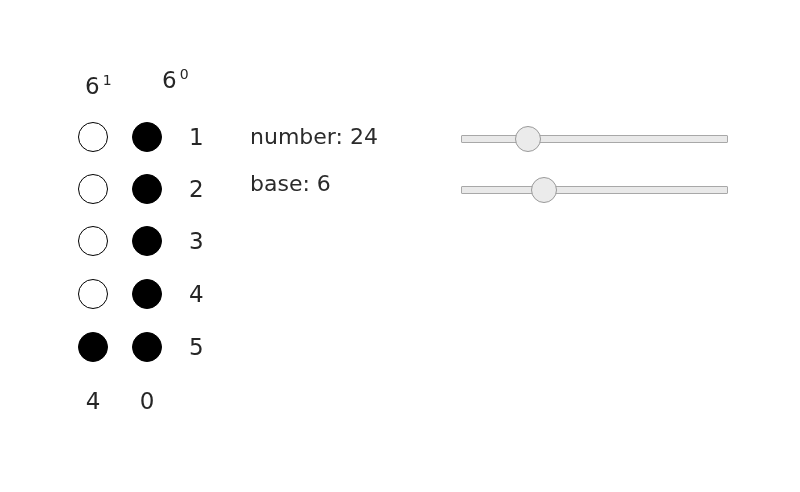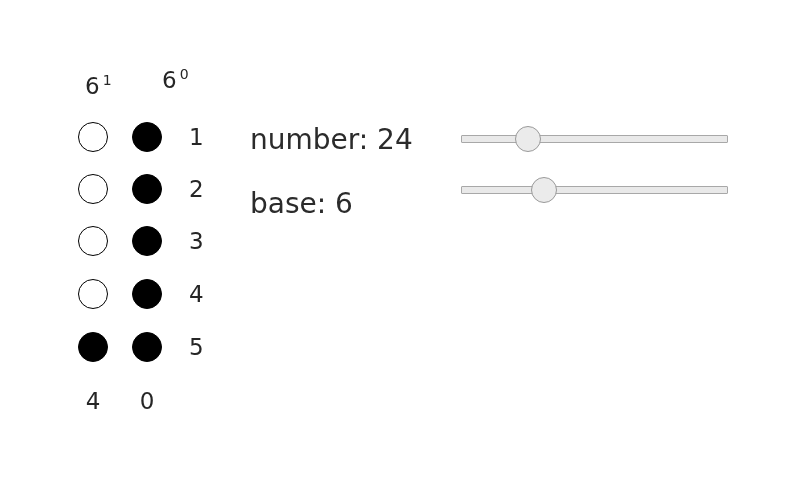--- a/index.html
+++ b/index.html
@@ -69,21 +69,21 @@
     line-height: 1;
     color: #262626;
     text-align: center;
     width: 30px;
     white-space: nowrap;
   }
 
   
   .readout {
     position: absolute;
-    font-size: 28px;
+    font-size: 22px;
     line-height: 1;
     color: #2b2b2b;
     white-space: nowrap;
   }
 
   
   .slider {
     position: absolute;
     height: 30px;
   }
@@ -137,21 +137,21 @@
   <div class="row-label" style="left:189px; top:126px;">1</div>
   <div class="row-label" style="left:189px; top:178px;">2</div>
   <div class="row-label" style="left:189px; top:230px;">3</div>
   <div class="row-label" style="left:189px; top:283px;">4</div>
   <div class="row-label" style="left:189px; top:336px;">5</div>
 
   <div class="digit-label" style="left:78px;  top:390px;">4</div>
   <div class="digit-label" style="left:132px; top:390px;">0</div>
 
   <div class="readout" style="left:250px; top:126px;">number: 24</div>
-  <div class="readout" style="left:250px; top:190px;">base: 6</div>
+  <div class="readout" style="left:250px; top:173px;">base: 6</div>
 
   <div class="slider" style="left:461px; top:124px; width:267px;">
     <div class="slider-track" style="width:267px;"></div>
     <div class="slider-thumb" style="left:67px;"></div>
   </div>
 
   <div class="slider" style="left:461px; top:175px; width:267px;">
     <div class="slider-track" style="width:267px;"></div>
     <div class="slider-thumb" style="left:83px;"></div>
   </div>

